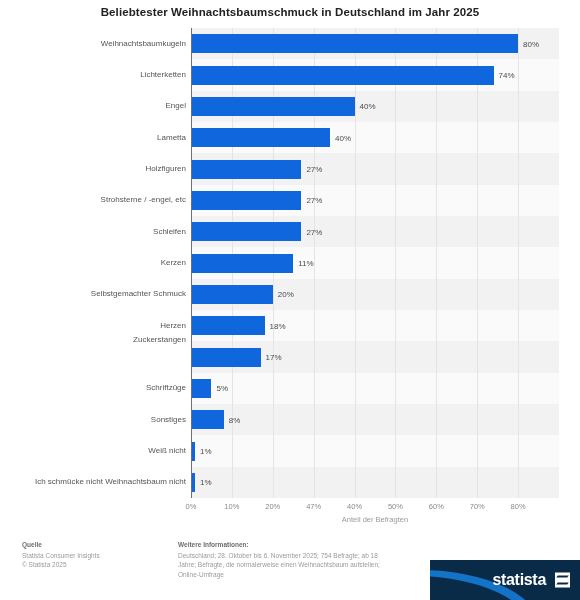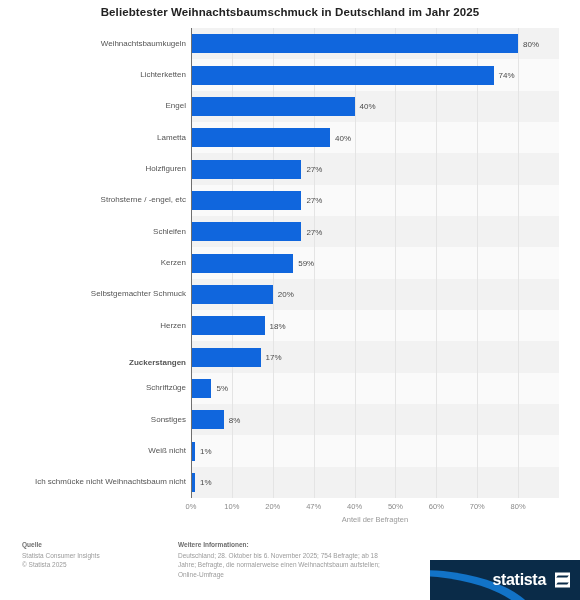--- a/index.html
+++ b/index.html
@@ -313,21 +313,21 @@
         <div class="bar-row" style="top: 162.833px; height: 19px;">
           <div class="bar" style="width: 110.4px; background: rgb(16, 102, 221);"></div>
           <div class="bar-value" style="left: 115.4px;">27%</div>
         </div>
         <div class="bar-row" style="top: 194.167px; height: 19px;">
           <div class="bar" style="width: 110.4px; background: rgb(16, 102, 221);"></div>
           <div class="bar-value" style="left: 115.4px;">27%</div>
         </div>
         <div class="bar-row" style="top: 225.5px; height: 19px;">
           <div class="bar" style="width: 102.222px; background: rgb(16, 102, 221);"></div>
-          <div class="bar-value" style="left: 107.222px;">59%</div>
+          <div class="bar-value" style="left: 107.222px;">11%</div>
         </div>
         <div class="bar-row" style="top: 256.833px; height: 19px;">
           <div class="bar" style="width: 81.7778px; background: rgb(16, 102, 221);"></div>
           <div class="bar-value" style="left: 86.7778px;">20%</div>
         </div>
         <div class="bar-row" style="top: 288.167px; height: 19px;">
           <div class="bar" style="width: 73.6px; background: rgb(16, 102, 221);"></div>
           <div class="bar-value" style="left: 78.6px;">18%</div>
         </div>
         <div class="bar-row" style="top: 319.5px; height: 19px;">
@@ -359,21 +359,21 @@
       <div class="cat-label" style="top: 0px; height: 31.3333px;">Weihnachtsbaumkugeln</div>
       <div class="cat-label" style="top: 31.3333px; height: 31.3333px;">Lichterketten</div>
       <div class="cat-label" style="top: 94px; height: 31.3333px;">Lametta</div>
       <div class="cat-label" style="top: 62.6667px; height: 31.3333px;">Engel</div>
       <div class="cat-label" style="top: 125.333px; height: 31.3333px;">Holzfiguren</div>
       <div class="cat-label" style="top: 156.667px; height: 31.3333px;">Strohsterne / -engel, etc</div>
       <div class="cat-label" style="top: 188px; height: 31.3333px;">Schleifen</div>
       <div class="cat-label" style="top: 219.333px; height: 31.3333px;">Kerzen</div>
       <div class="cat-label" style="top: 250.667px; height: 31.3333px;">Selbstgemachter Schmuck</div>
       <div class="cat-label" style="top: 282px; height: 31.3333px;">Herzen</div>
-      <div class="cat-label" style="top: 319px; height: 31.3333px; font-weight: bold;">Zuckerstangen</div>
+      <div class="cat-label" style="top: 296px; height: 31.3333px;">Zuckerstangen</div>
       <div class="cat-label" style="top: 376px; height: 31.3333px;">Sonstiges</div>
       <div class="cat-label" style="top: 344.667px; height: 31.3333px;">Schriftzüge</div>
       <div class="cat-label" style="top: 407.333px; height: 31.3333px;">Weiß nicht</div>
       <div class="cat-label" style="top: 438.667px; height: 31.3333px;">Ich schmücke nicht Weihnachtsbaum nicht</div>
     </div>
 
   <div class="xticks" id="xticks">
       <div class="xtick" style="left: 0px;">0%</div>
       <div class="xtick" style="left: 40.8889px;">10%</div>
       <div class="xtick" style="left: 81.7778px;">20%</div>

